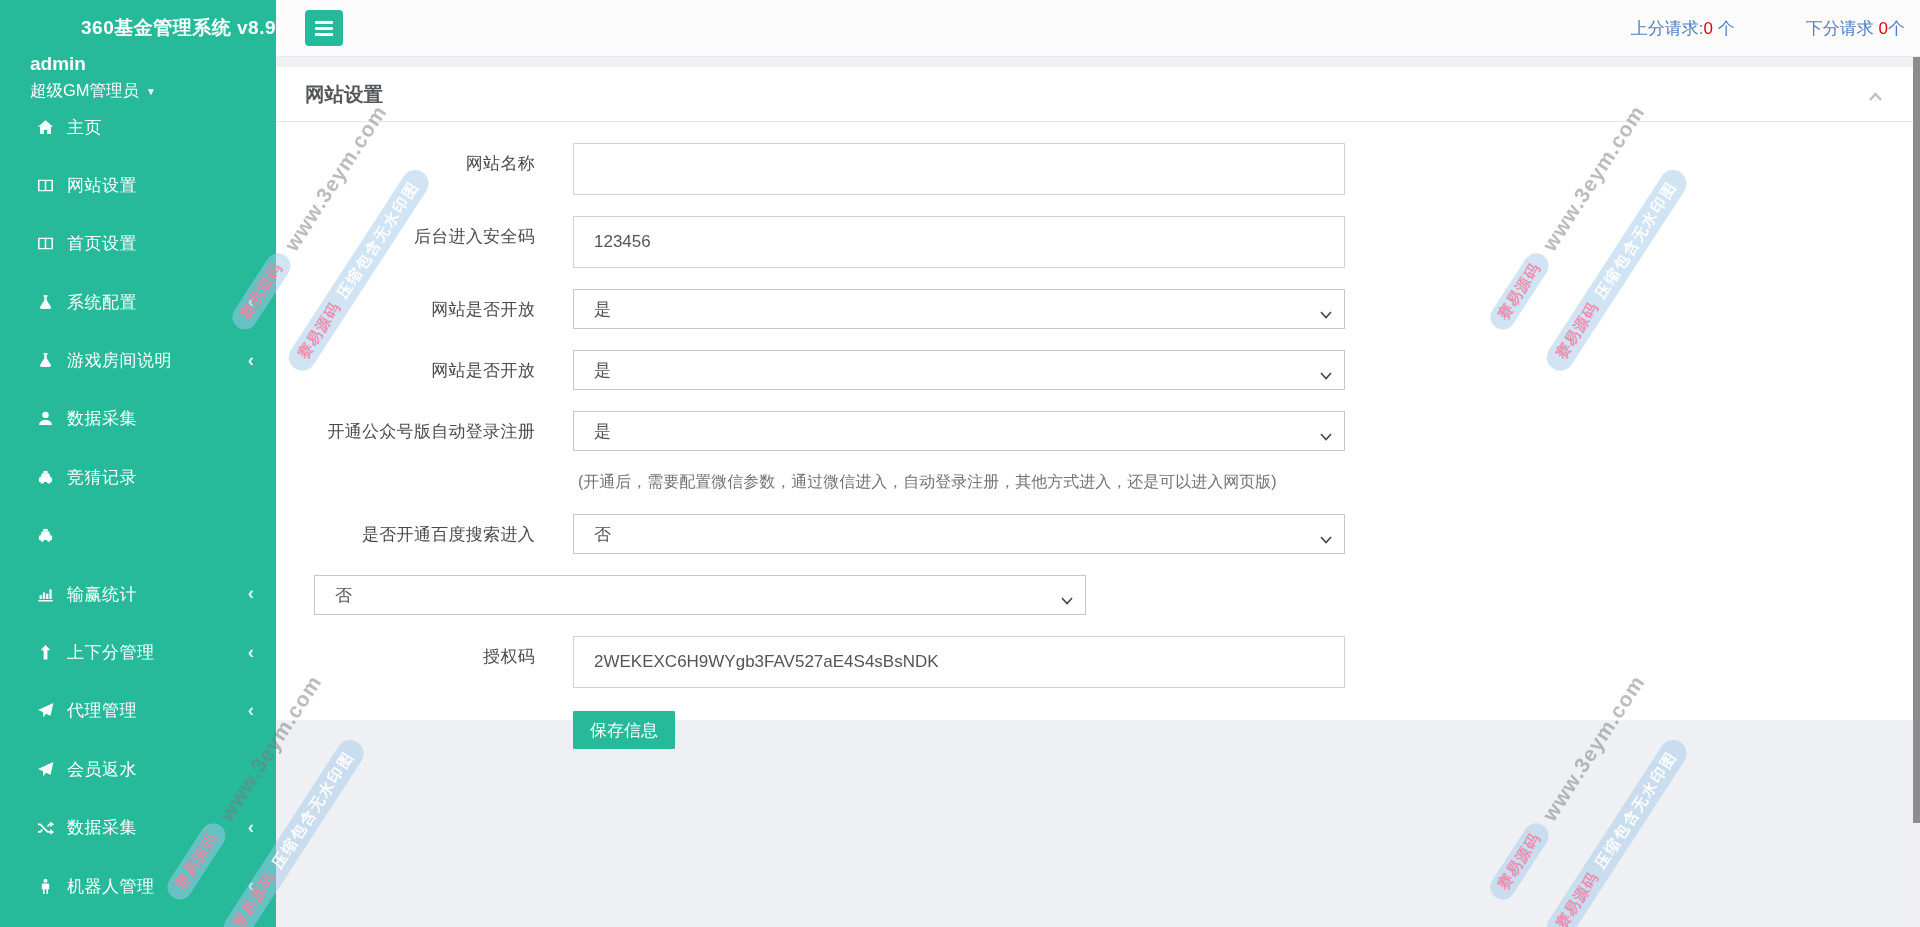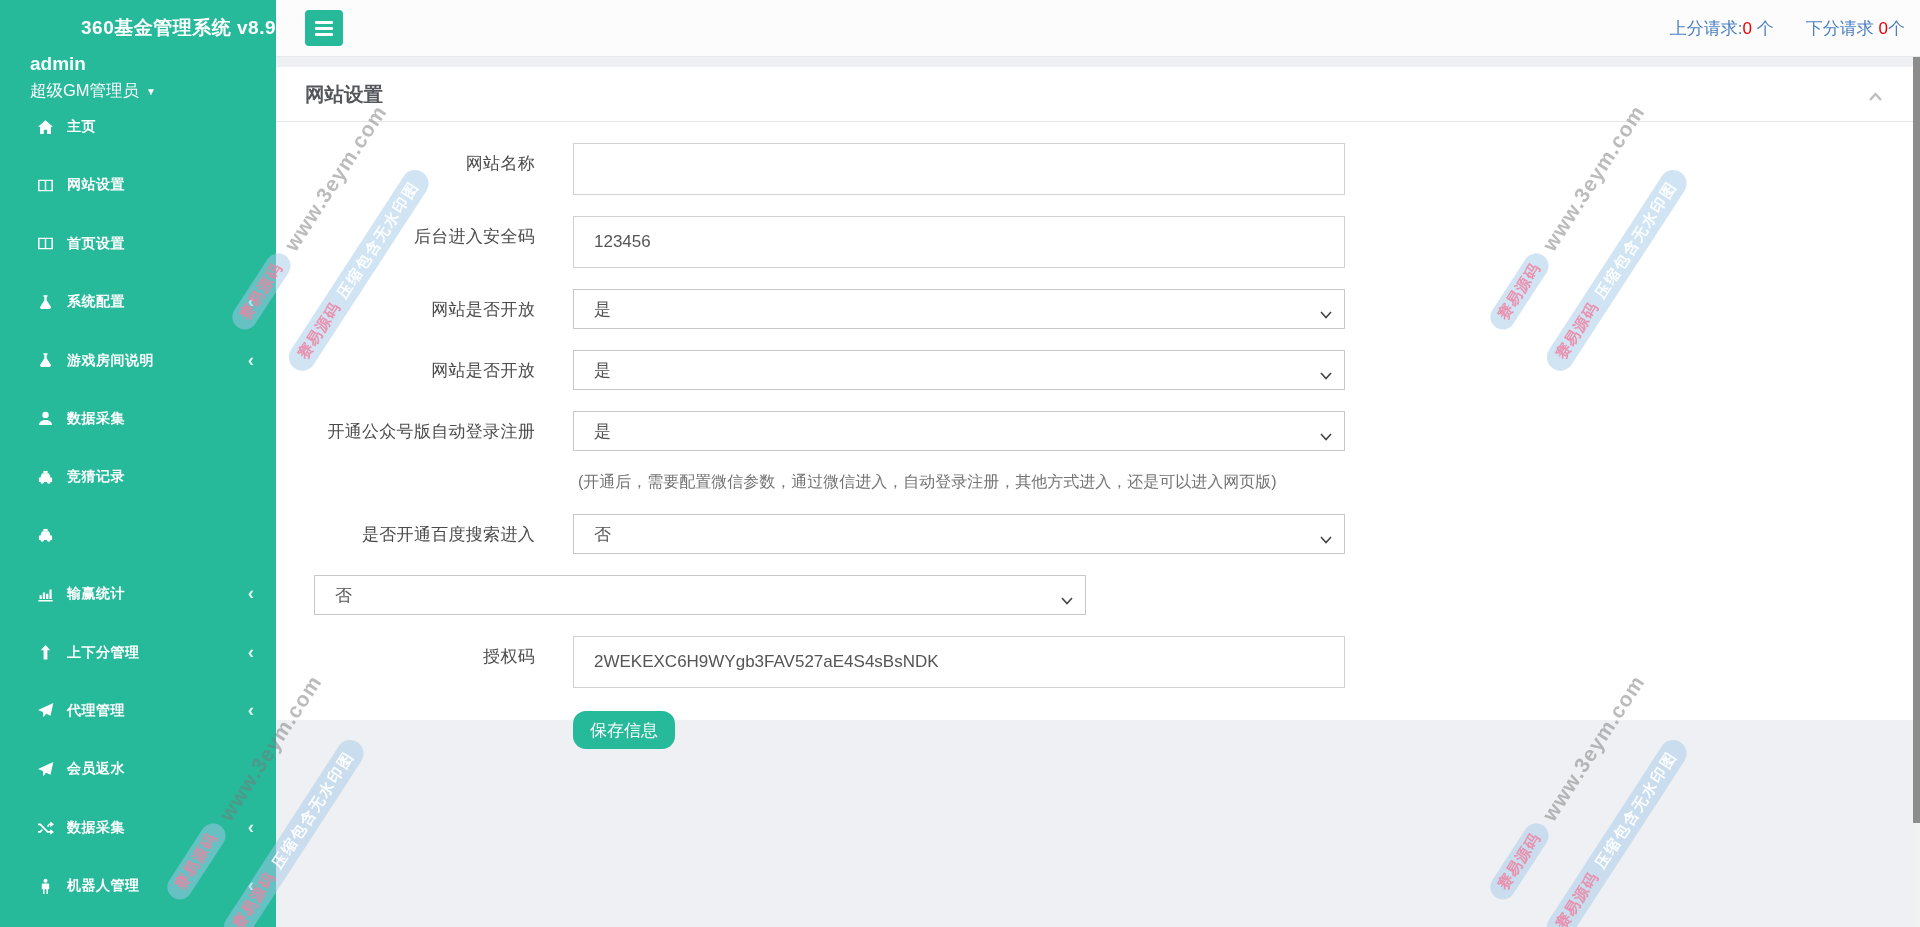--- a/index.html
+++ b/index.html
@@ -19,38 +19,38 @@
   .username { margin:12px 0 0 30px; color:rgba(255,255,255,.96); font-size:19px; font-weight:700; }
   .role { margin:5px 0 16px 30px; color:#fff; font-size:16.5px; display:flex; align-items:center; gap:7px; cursor:pointer; }
   .caret-down { font-size:10px; color:#fff; }
   .side-menu { position:absolute; top:107px; left:0; right:0; }
   .side-item {
     height:40px; margin-bottom:18.4px; display:flex; align-items:center;
     padding-left:36px; position:relative; color:#fff; cursor:pointer;
   }
   .side-item .mi { width:18px; height:18px; display:flex; align-items:center; justify-content:center; }
   .side-item .mi svg { width:17px; height:17px; fill:#fff; }
-  .side-item .mi-label { margin-left:13px; font-size:14px; font-weight:700; letter-spacing:.5px; }
+  .side-item .mi-label { margin-left:13px; font-size:17px; font-weight:400; letter-spacing:.5px; }
   .side-item .sub-chevron {
     position:absolute; right:22px; top:50%; transform:translateY(-58%);
     font-size:19px; font-weight:700; color:rgba(255,255,255,.85); line-height:1;
   }
 
   
   .topbar {
     position:absolute; left:276px; top:0; width:1644px; height:57px;
     background:#fcfcfd; border-bottom:1px solid #e7e9ec;
     display:flex; align-items:center; justify-content:space-between; z-index:5;
   }
   .menu-toggle {
     margin-left:29px; width:38px; height:36px; background:#26b99a; border-radius:4px;
     display:flex; flex-direction:column; align-items:center; justify-content:center; gap:3px; cursor:pointer;
   }
   .menu-toggle i { display:block; width:18px; height:3px; background:#fff; border-radius:1px; }
-  .topbar-right { display:flex; align-items:center; gap:32px; padding-right:15px; font-size:17px; }
+  .topbar-right { display:flex; align-items:center; gap:71px; padding-right:15px; font-size:17px; }
   .tb-group { cursor:pointer; white-space:pre; }
   .blue { color:#4a7fc1; }
   .red { color:#e60000; }
 
   
   .panel {
     position:absolute; left:276px; top:67px; width:1637px; height:653px;
     background:#fff; z-index:1;
   }
   .panel-header { height:55px; border-bottom:1px solid #e4e7ea; position:relative; display:flex; align-items:center; }
@@ -73,21 +73,21 @@
   .control-wrap select {
     width:100%; height:40px; border:1px solid #c8c8c8; background:#fff;
     font-size:17px; color:#555; padding:0 34px 0 20px; outline:none;
     appearance:none; -webkit-appearance:none; border-radius:0;
     font-family:"Liberation Sans","DejaVu Sans",sans-serif; cursor:pointer;
   }
   .select-chevron { position:absolute; right:13px; top:16px; pointer-events:none; }
   .select-chevron svg { width:12px; height:8px; stroke:#444; stroke-width:1.6; fill:none; }
   .form-hint { margin:2px 0 21px 302px; font-size:16px; color:#737373; }
   .save-btn {
-    margin:2px 0 0 297px; height:38px; padding:0 17px; border:none; border-radius:13px;
+    margin:2px 0 0 297px; height:38px; padding:0 17px; border:none; border-radius:1px;
     background:#26b99a; color:#fff; font-size:17px; cursor:pointer;
     font-family:"Liberation Sans","DejaVu Sans",sans-serif;
   }
 
   
   .scroll-track { position:absolute; right:0; top:57px; width:7px; height:870px; background:#f1f1f1; z-index:40; }
   .scroll-thumb { position:absolute; top:0; left:0; width:7px; height:766px; background:#8c8c8c; }
 
   
   .wm-layer { position:absolute; inset:0; z-index:100; pointer-events:none; }

